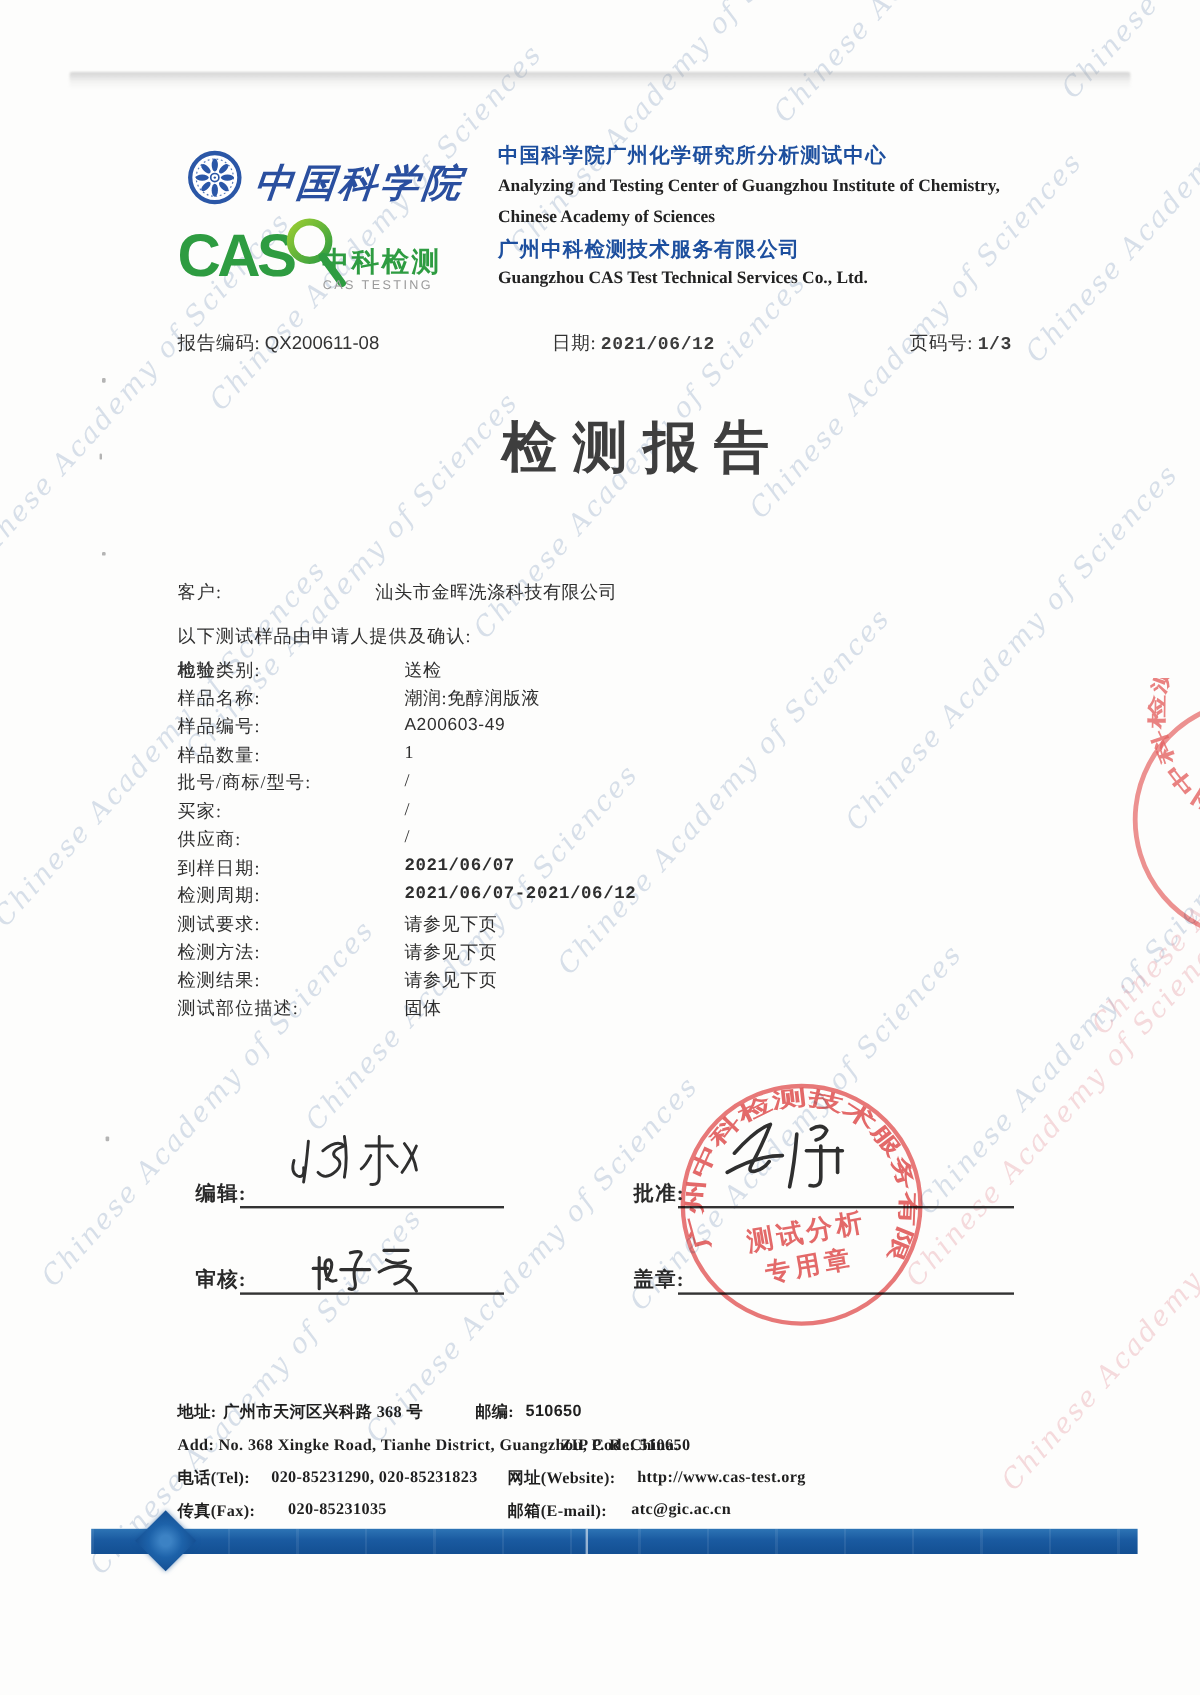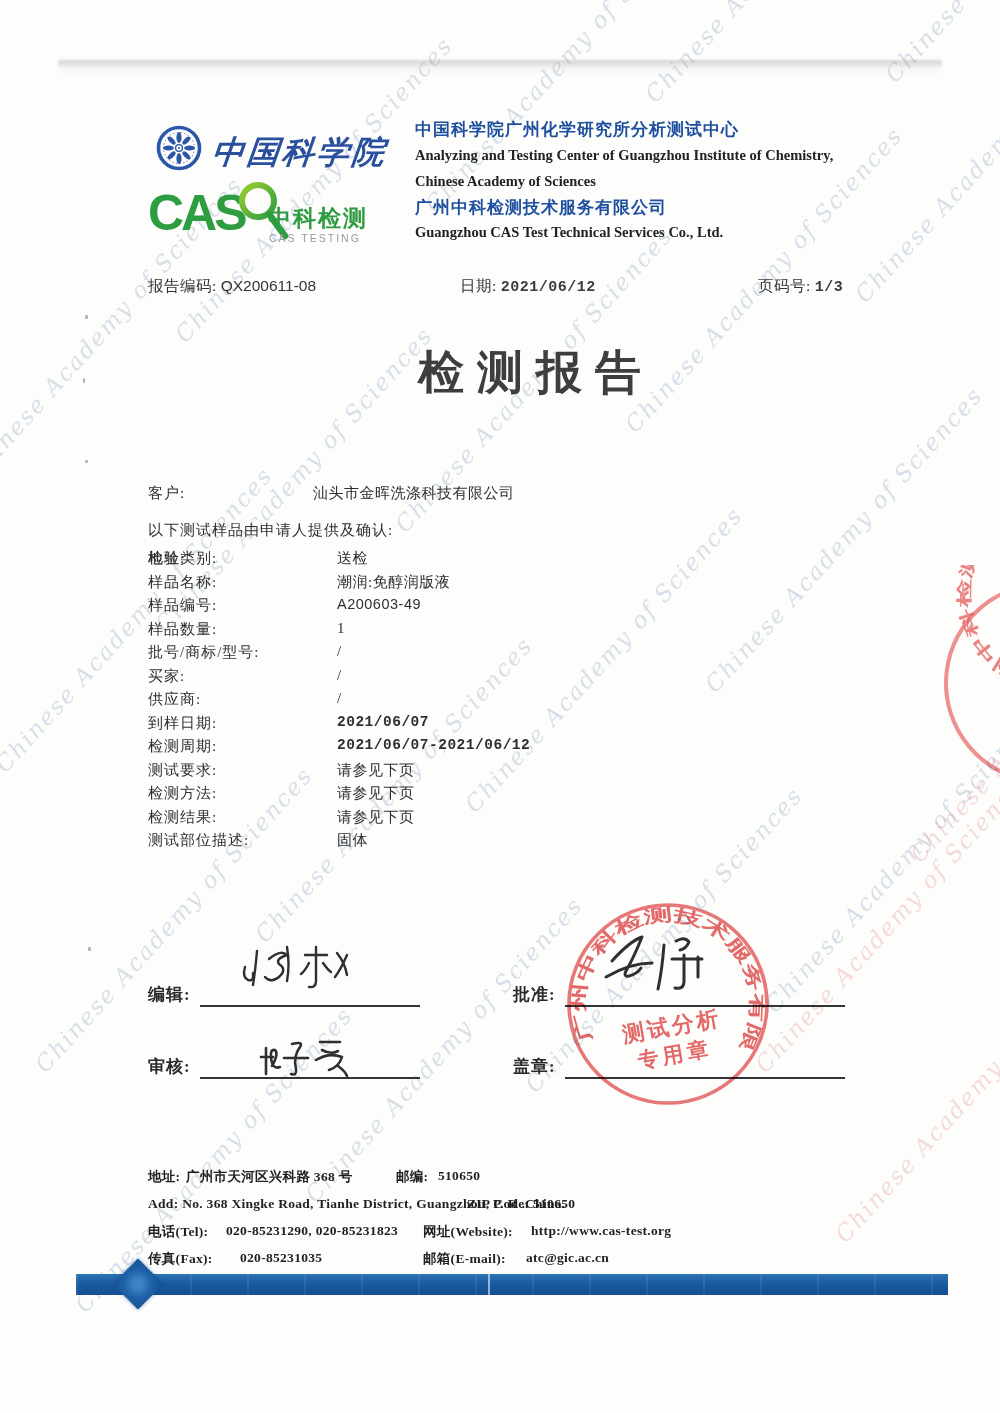--- a/index.html
+++ b/index.html
@@ -47,21 +47,21 @@
   .client .frow{height:24px;margin-top:41px;}
   .client .flabel{width:165px;}
   .sample .frow{height:23.5px;}
   .sample .flabel{width:189px;}
   .flabel{color:#2f2f2f;letter-spacing:1px;flex:none;}
   .fvalue{color:#2f2f2f;letter-spacing:.5px;}
   .fvalue.mono{font-size:14.5px;}
   .intro{position:absolute;left:148px;top:521px;font-size:15px;letter-spacing:1px;color:#2f2f2f;}
 
   
-  .siglabel{position:absolute;font-size:17px;font-weight:bold;color:#2a2a2a;letter-spacing:1px;}
+  .siglabel{position:absolute;font-size:17px;font-weight:bold;color:#2a2a2a;letter-spacing:1px;margin-left:15px;}
   .sigline{position:absolute;height:2px;background:#333;}
   .sig{position:absolute;}
   .sig path{stroke:#2f2f2f;fill:none;stroke-linecap:round;stroke-linejoin:round;}
 
   
   .stamp{position:absolute;mix-blend-mode:multiply;}
 
   
   .fline{position:absolute;left:148px;height:20px;font-size:13.5px;font-weight:bold;color:#1f1f1f;}
   .fline .seg{position:absolute;white-space:nowrap;letter-spacing:.3px;}
@@ -309,21 +309,21 @@
         <text x="190" y="146" font-size="22" text-anchor="middle" letter-spacing="3">测试分析</text>
         <text x="188" y="174" font-size="21" text-anchor="middle" letter-spacing="4">专用章</text>
       </g>
     </g>
   </svg>
 
   <div class="fline" style="top:1168px">
     <span class="seg" style="left:0">地址:</span>
     <span class="seg" style="left:38px">广州市天河区兴科路 368 号</span>
     <span class="seg" style="left:248px">邮编:</span>
-    <span class="seg" style="left:290px;font-family:Liberation Serif, serif">510650</span>
+    <span class="seg" style="left:290px;font-family:Liberation Sans, sans-serif">510650</span>
   </div>
   <div class="fline" style="top:1196px">
     <span class="seg" style="left:0">Add: No. 368 Xingke Road, Tianhe District, Guangzhou, P. R .China.</span>
     <span class="seg" style="left:319px">ZIP Code: 510650</span>
   </div>
   <div class="fline" style="top:1223px">
     <span class="seg" style="left:0">电话(Tel):</span>
     <span class="seg" style="left:78px">020-85231290, 020-85231823</span>
     <span class="seg" style="left:275px">网址(Website):</span>
     <span class="seg" style="left:383px">http://www.cas-test.org</span>

